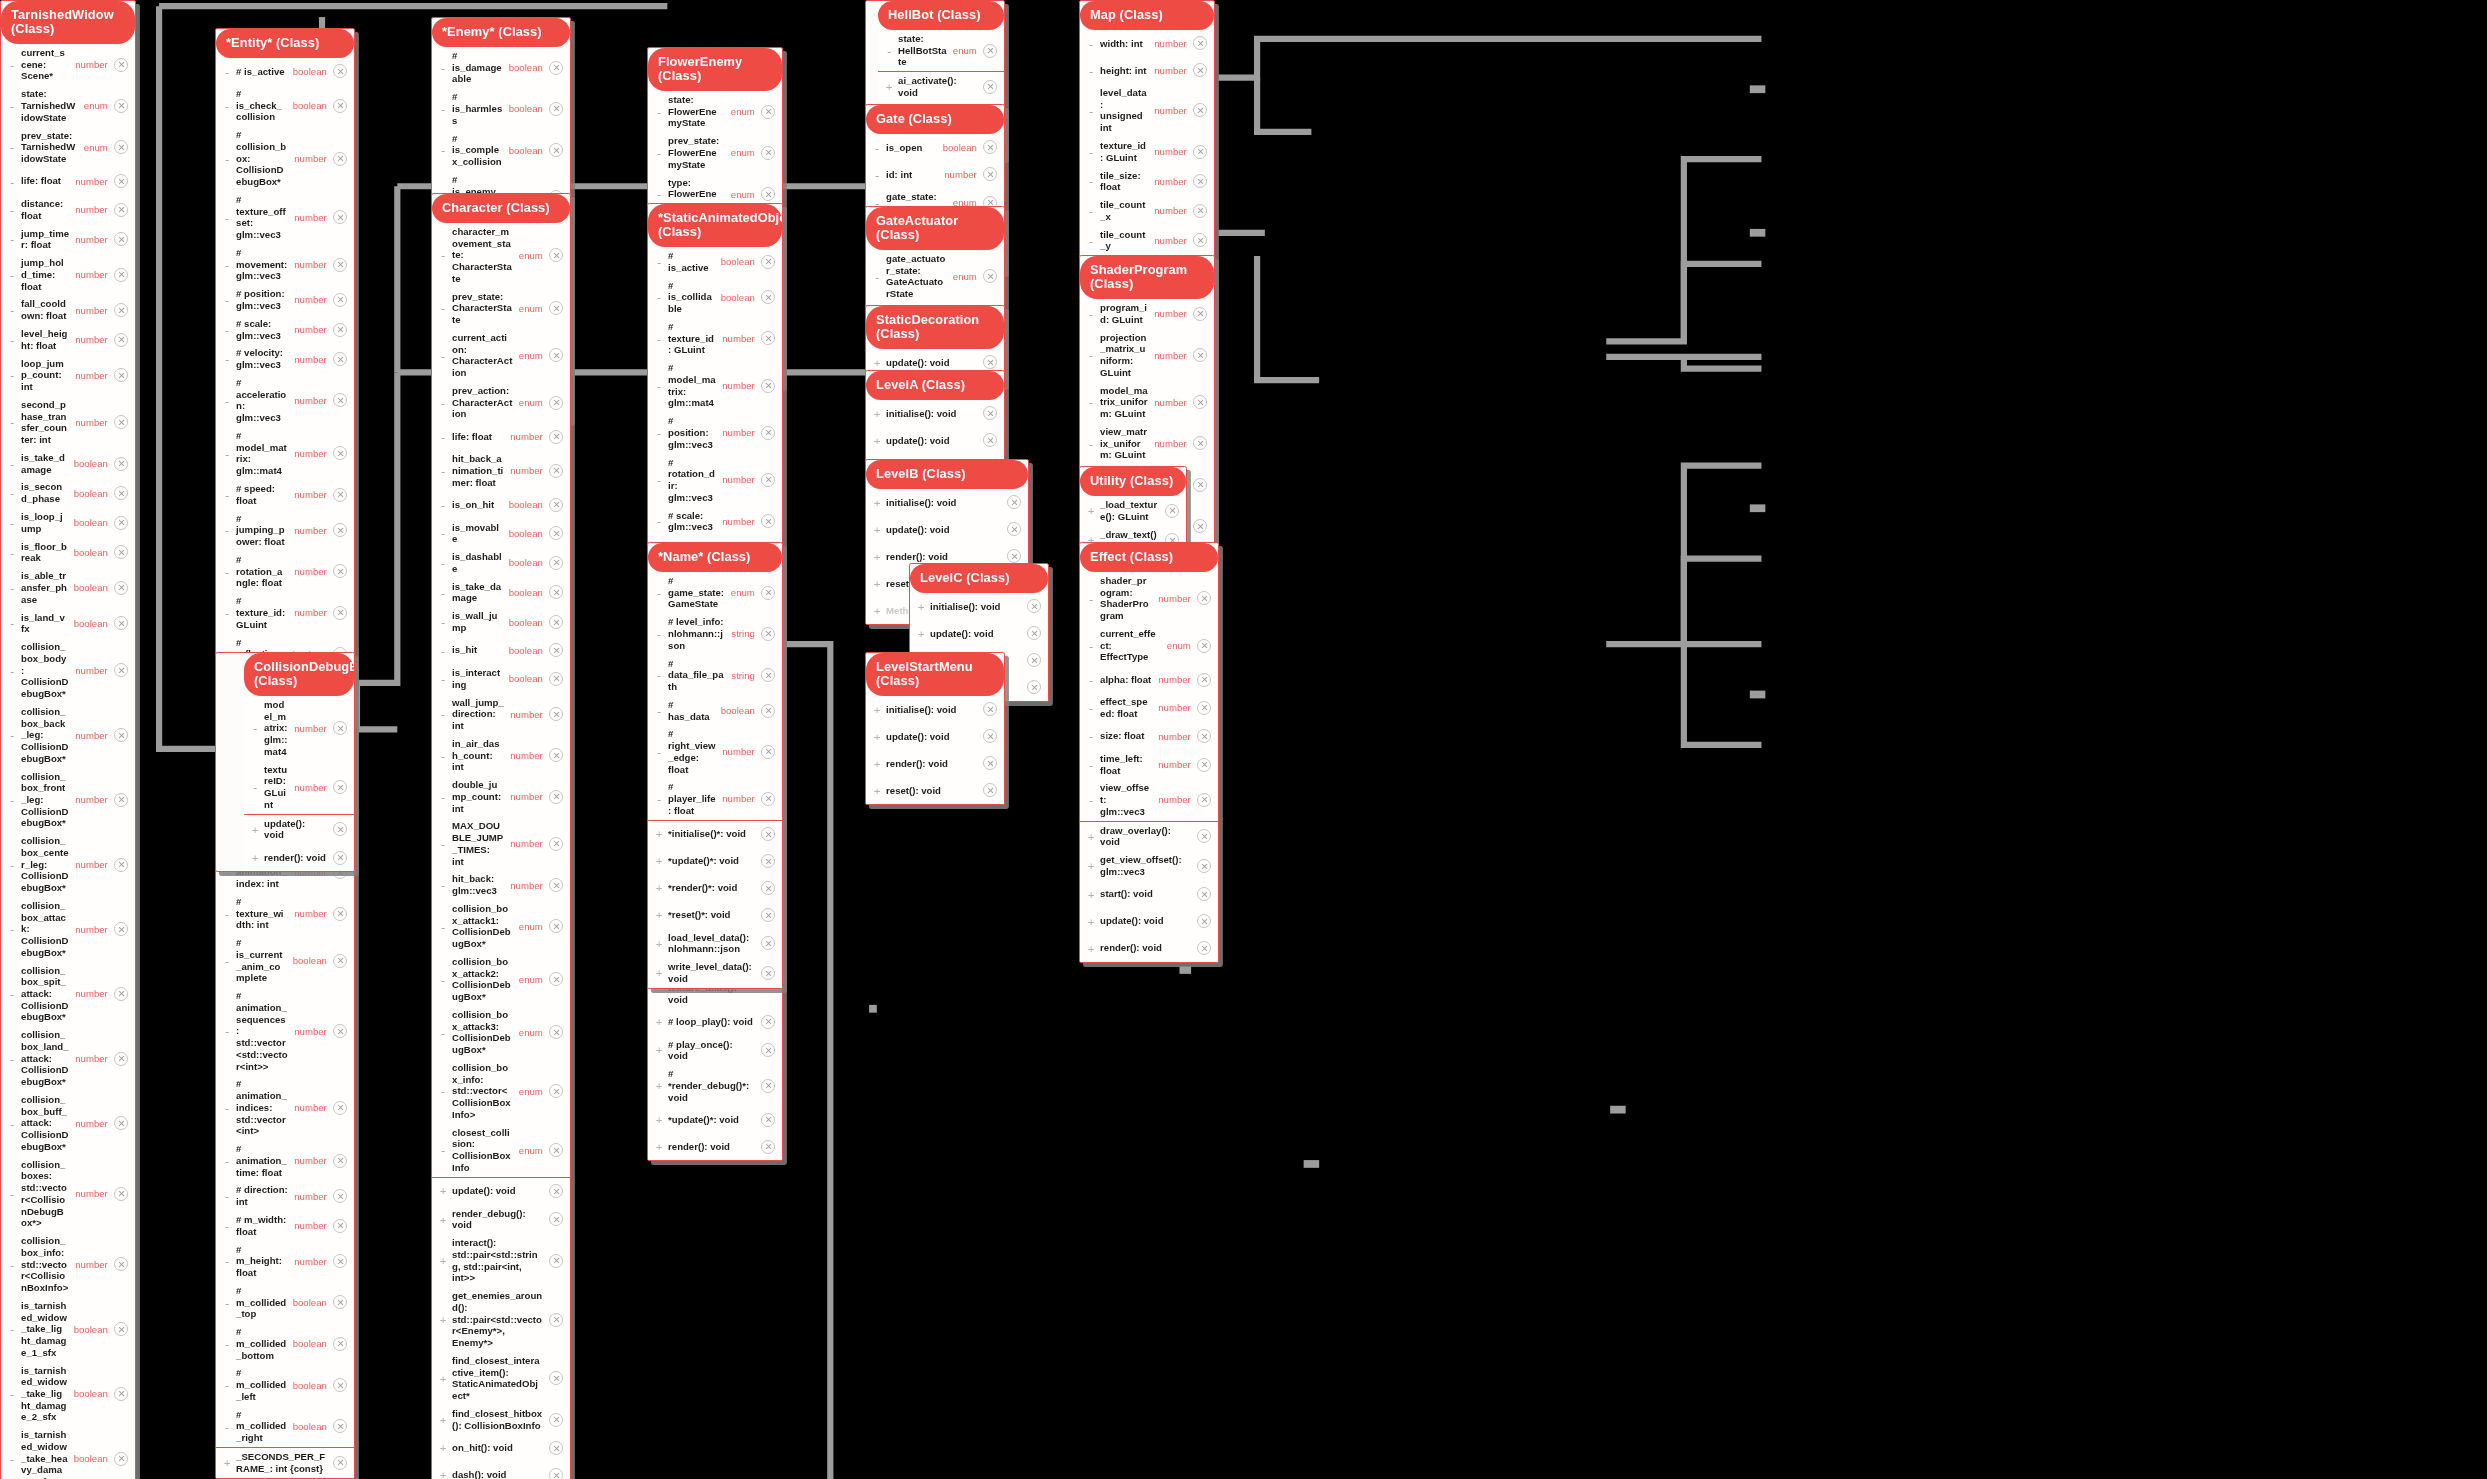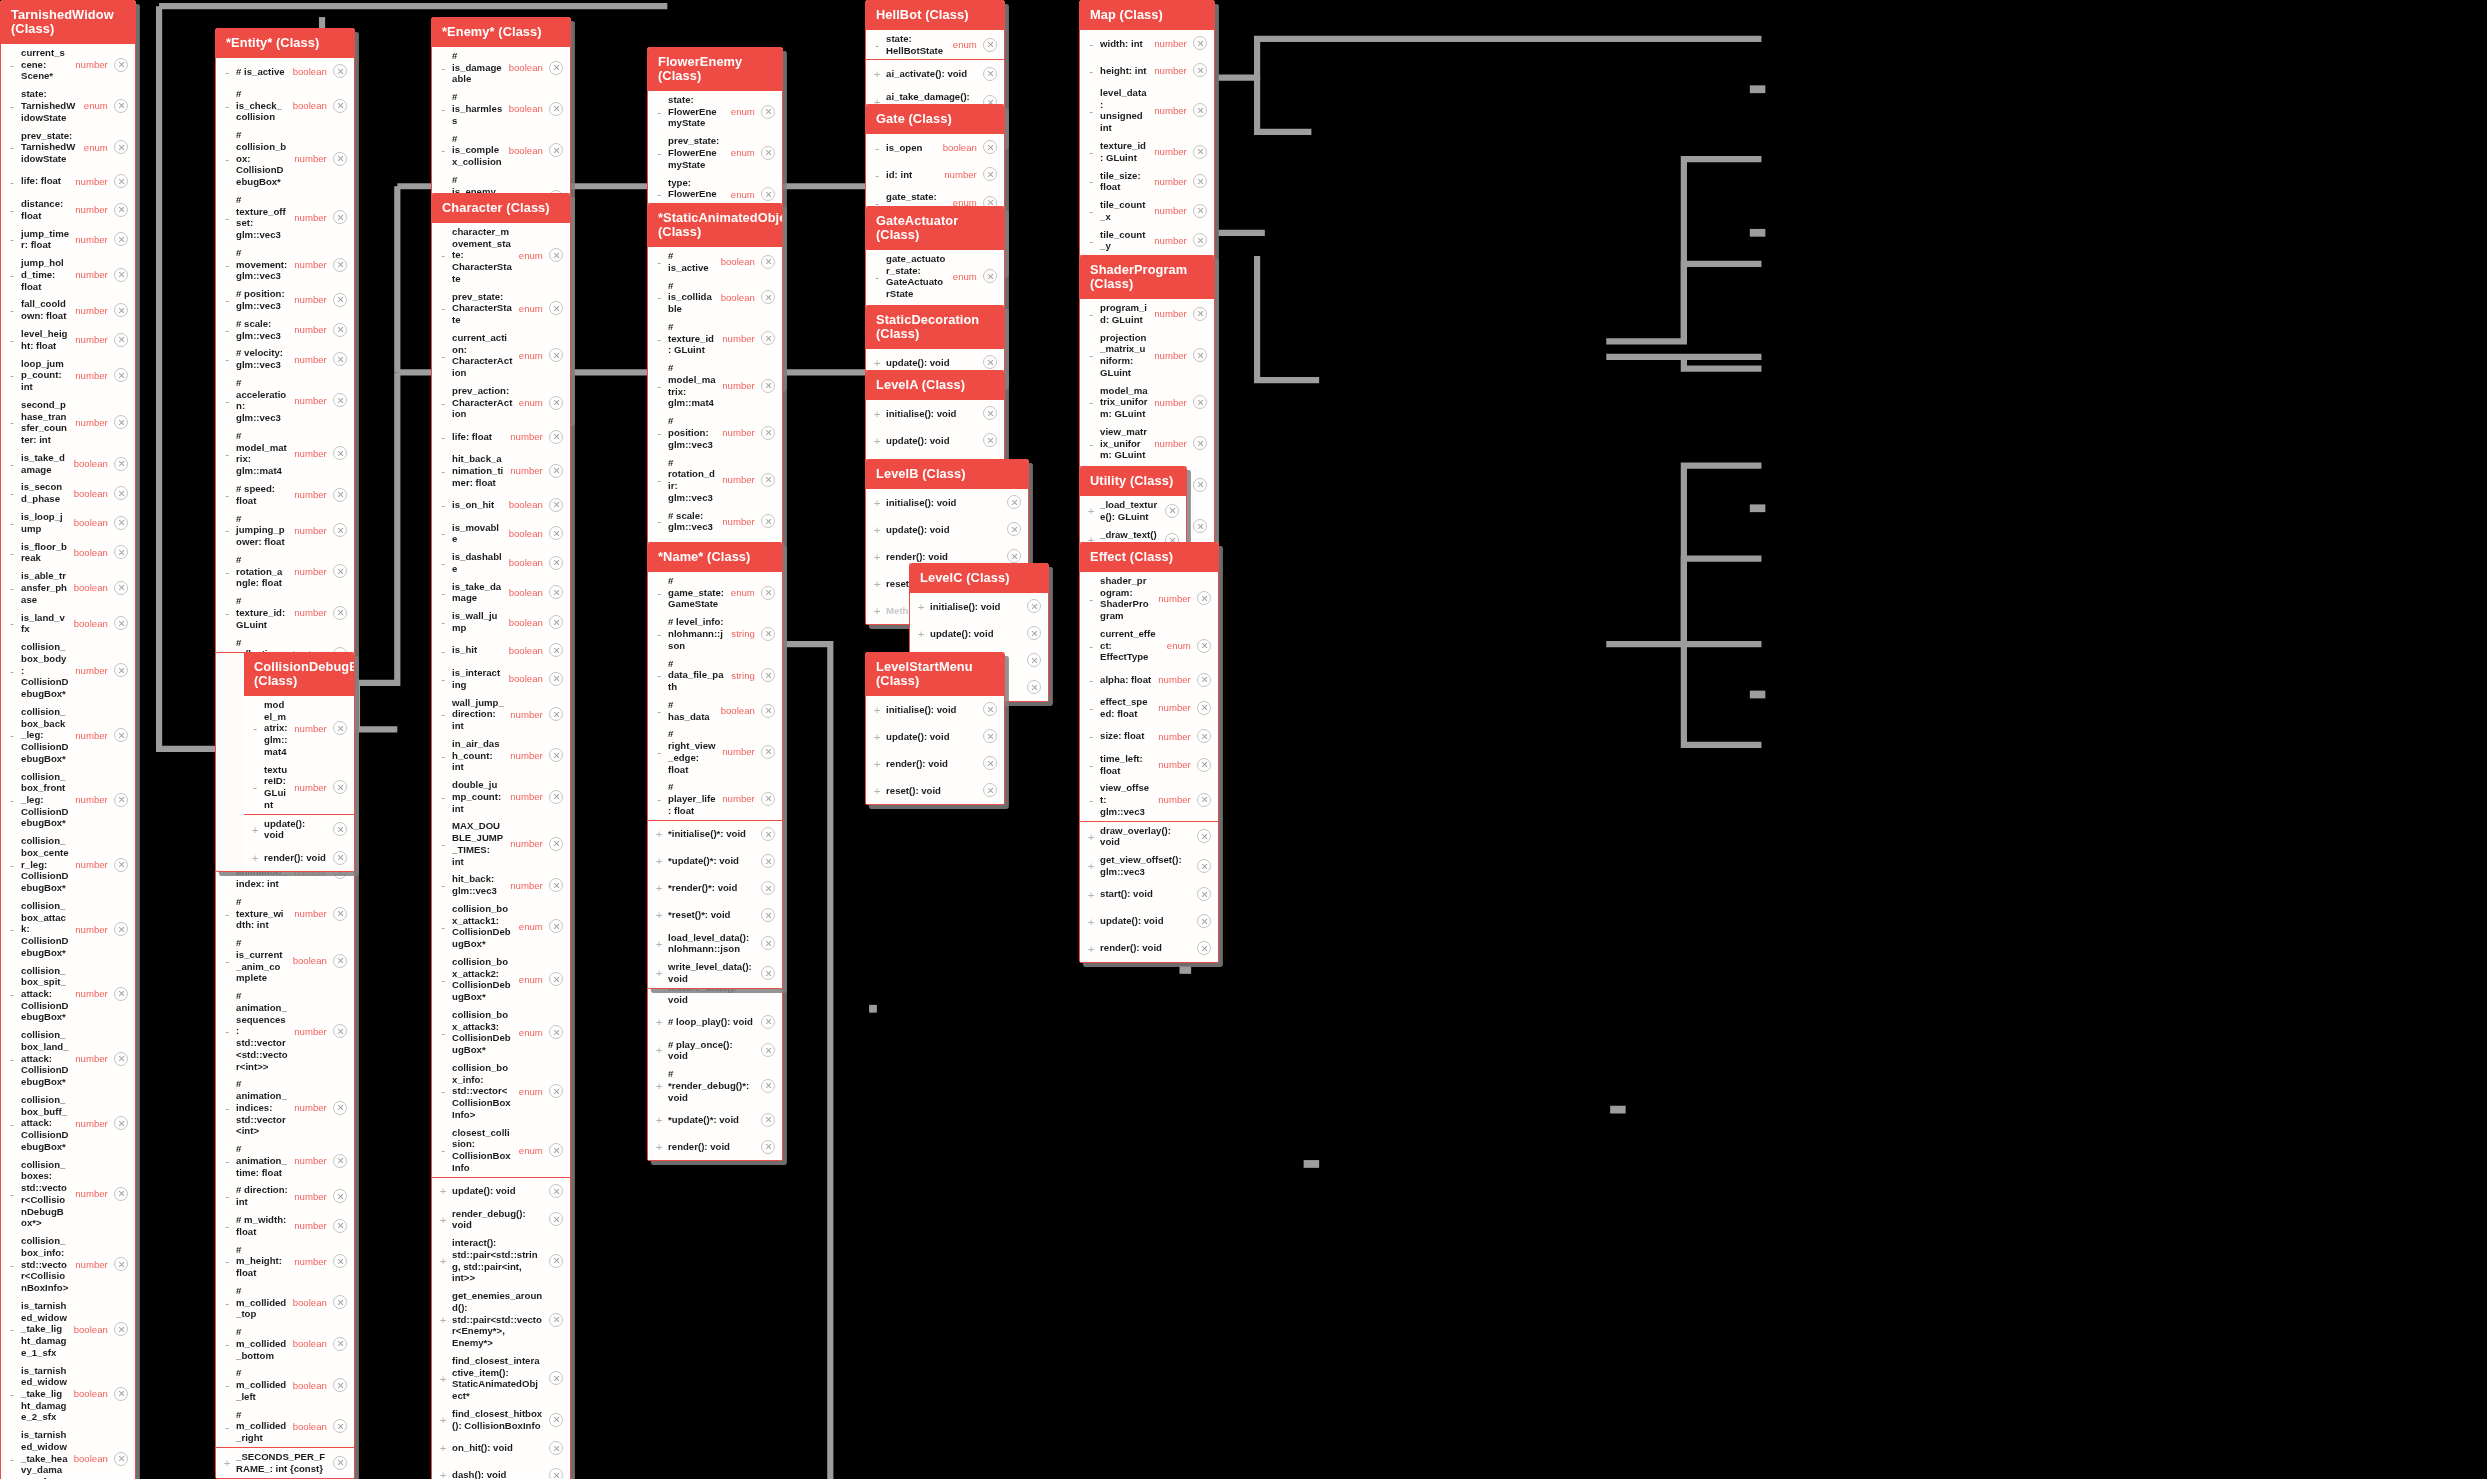--- a/index.html
+++ b/index.html
@@ -25,20 +25,21 @@
     overflow: hidden;
   }
   .card-header {
     background: #ef4b45;
     color: #ffffff;
     font-size: 12.8px;
     font-weight: bold;
     padding: 7px 10px 7.8px 10px;
     letter-spacing: 0.1px;
     line-height: 1.1;
+    border-radius: 17px;
   }
   .section { background: #fffefd; }
   .section.attrs { border-bottom: 1.2px solid #ef4b45; }
 
   .row {
     display: flex;
     align-items: center;
     min-height: 27px;
     padding: 3.1px 7px 3.1px 5.4px;
     gap: 3.1px;
@@ -1063,21 +1064,21 @@
           <span class="mname">load_level_data(): nlohmann::json</span>
           <span class="xbtn"></span>
         </div>
         <div class="row">
           <span class="vis plus">+</span>
           <span class="mname">write_level_data(): void</span>
           <span class="xbtn"></span>
         </div>
       </div>
     </div>
-    <div class="card" style="left: 865px; top: 0px; width: 140px;">
+    <div class="card" style="left: 865px; top: 0px; width: 140px; padding-left: 12px;">
       <div class="card-header">HellBot (Class)</div>
       <div class="section attrs">
         <div class="row">
           <span class="vis">-</span>
           <span class="mname">state: HellBotState</span>
           <span class="mtype">enum</span>
           <span class="xbtn"></span>
         </div>
       </div>
       <div class="section methods">

